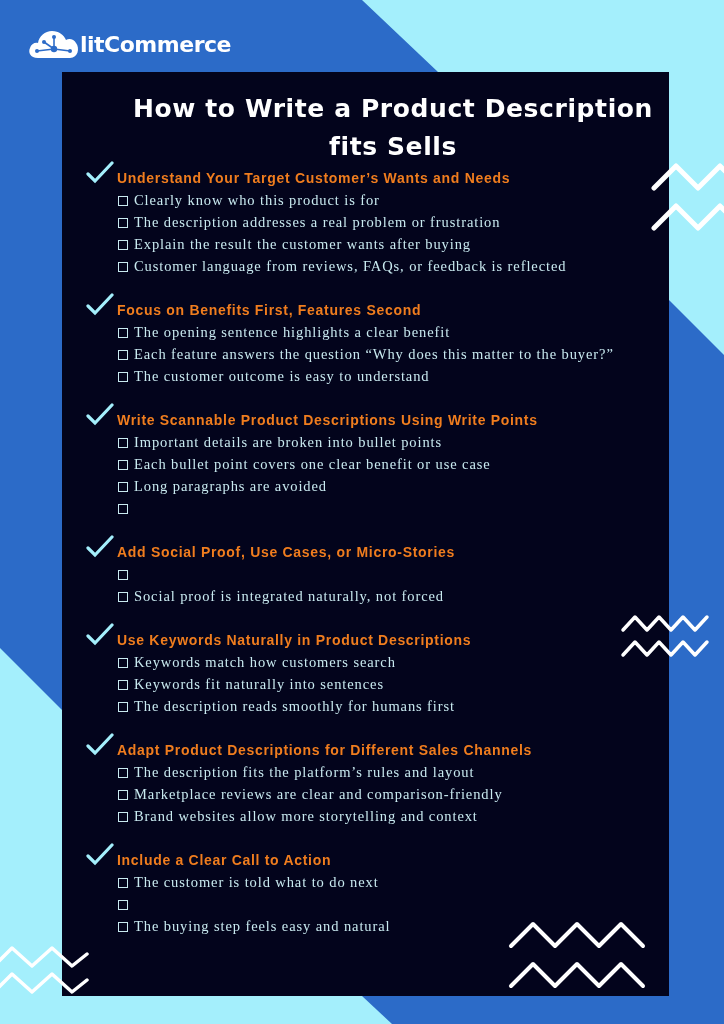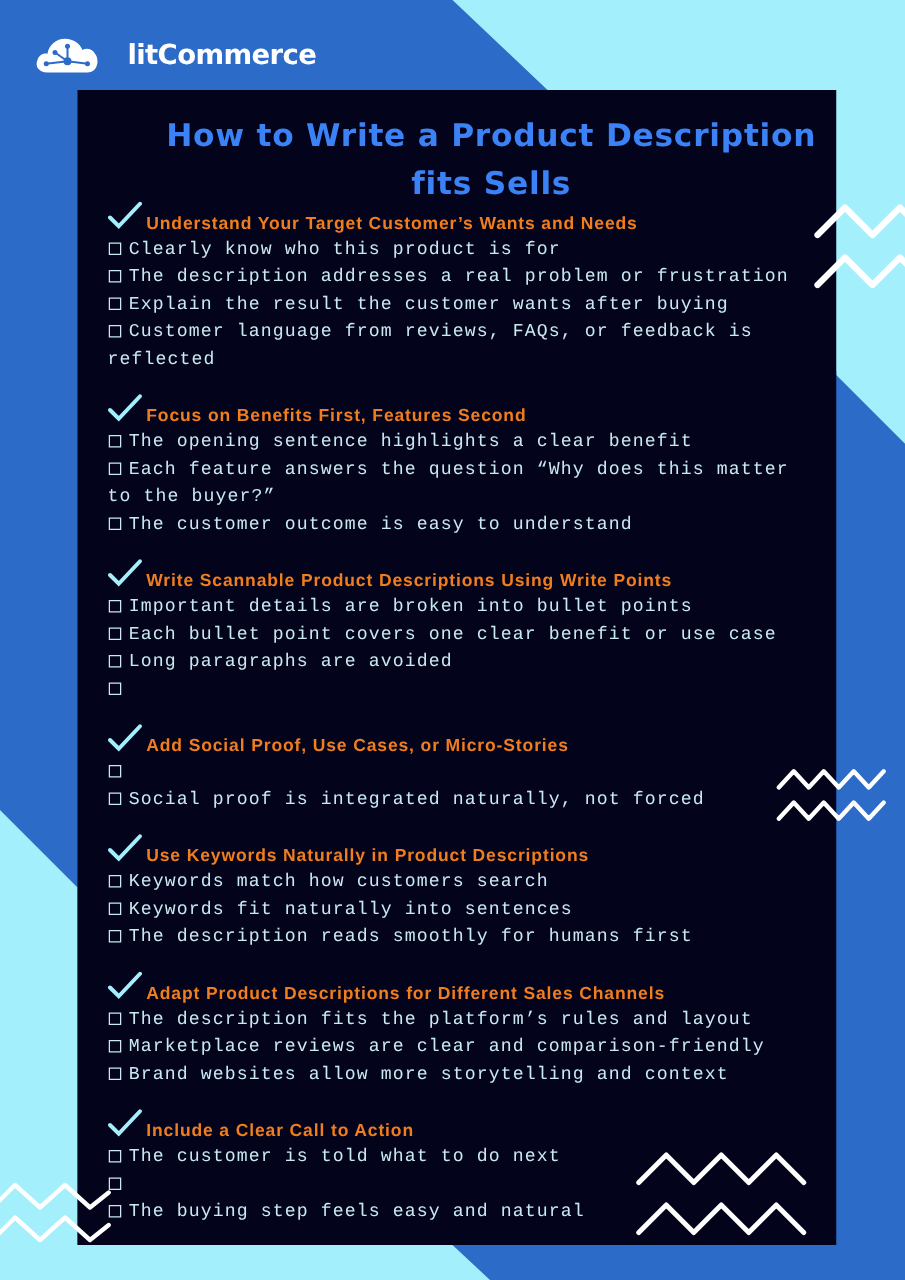--- a/index.html
+++ b/index.html
@@ -1,26 +1,26 @@
 <!DOCTYPE html>
 <html><head>
 <meta charset="utf-8">
 <style>
   html,body{margin:0;padding:0;}
   body{width:724px;height:1024px;position:relative;overflow:hidden;background:#2c6bc8;font-family:"DejaVu Sans","Liberation Sans",sans-serif;}
   .bg-svg{position:absolute;left:0;top:0;width:724px;height:1024px;}
-  .logo{position:absolute;left:28px;top:28px;display:flex;align-items:center;gap:22px;}
+  .logo{position:absolute;left:28px;top:28px;display:flex;align-items:center;gap:0;}
   .logo-text{color:#fff;font-family:"DejaVu Sans",sans-serif;font-weight:bold;font-size:22px;letter-spacing:-0.5px;}
   .panel{position:absolute;left:62px;top:72px;width:607px;height:924px;background:#03041c;}
-  .title{position:absolute;left:0;top:18px;width:662px;text-align:center;color:#3b82f6;font-family:"DejaVu Sans",sans-serif;font-weight:bold;font-size:25px;line-height:38px;letter-spacing:0.6px;}
+  .title{position:absolute;left:0;top:18px;width:662px;text-align:center;color:#ffffff;font-family:"DejaVu Sans",sans-serif;font-weight:bold;font-size:25px;line-height:38px;letter-spacing:0.6px;}
   .sections{position:absolute;left:24px;top:95px;width:560px;}
   .section{position:relative;margin-bottom:22px;}
   .check{position:absolute;left:0;top:-6px;width:28px;height:24px;}
   .heading{margin-left:31px;color:#f07d1e;font-family:"Liberation Sans",sans-serif;font-weight:bold;font-size:14px;letter-spacing:0.7px;line-height:22px;}
-  .item{color:#c9eaf0;font-family:Liberation Mono, monospace;font-size:14.5px;letter-spacing:0.9px;line-height:22px;}
+  .item{margin-left:31px;color:#c9eaf0;font-family:Liberation Serif, serif;font-size:14.5px;letter-spacing:0.9px;line-height:22px;}
   .box{display:inline-block;width:8px;height:8px;border:1px solid #c9eaf0;margin:0 6px 1px 1px;vertical-align:middle;}
   .zig{position:absolute;}
 </style>
 </head>
 <body>
 
 <svg class="bg-svg" viewBox="0 0 724 1024">
   <rect x="0" y="0" width="724" height="1024" fill="#2c6bc8"></rect>
   <polygon points="362,0 724,0 724,350 438,72" fill="#a4effc"></polygon>
   <polygon points="669,72 724,72 724,355 669,300" fill="#a4effc"></polygon>

